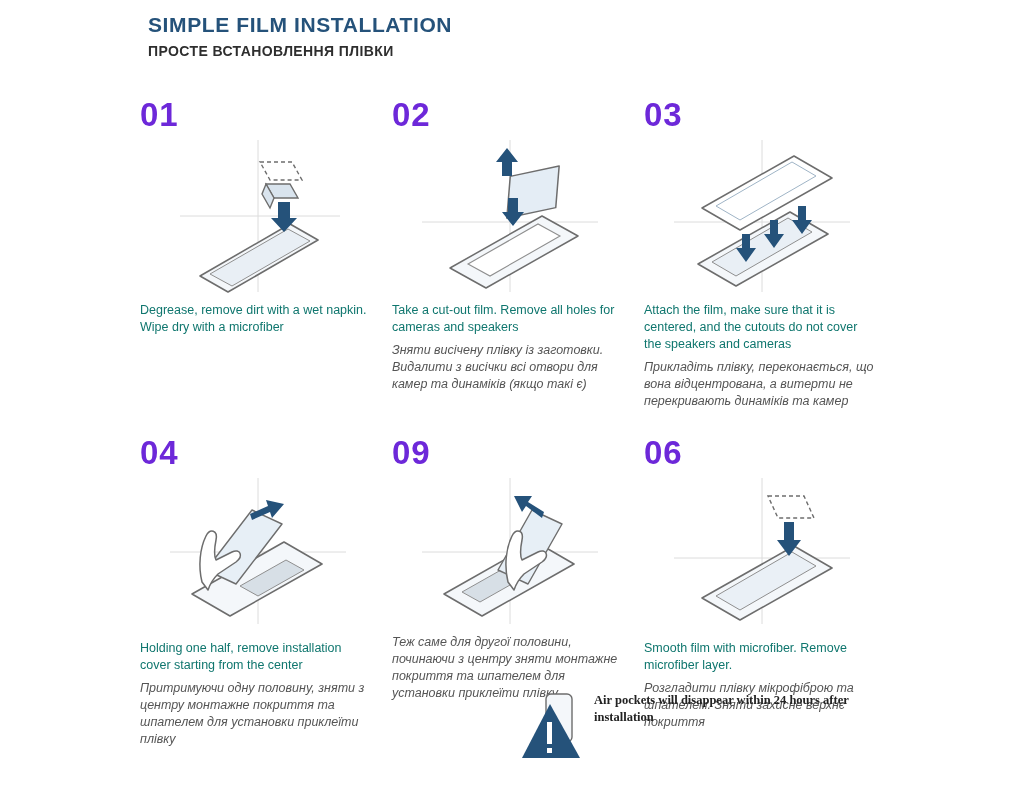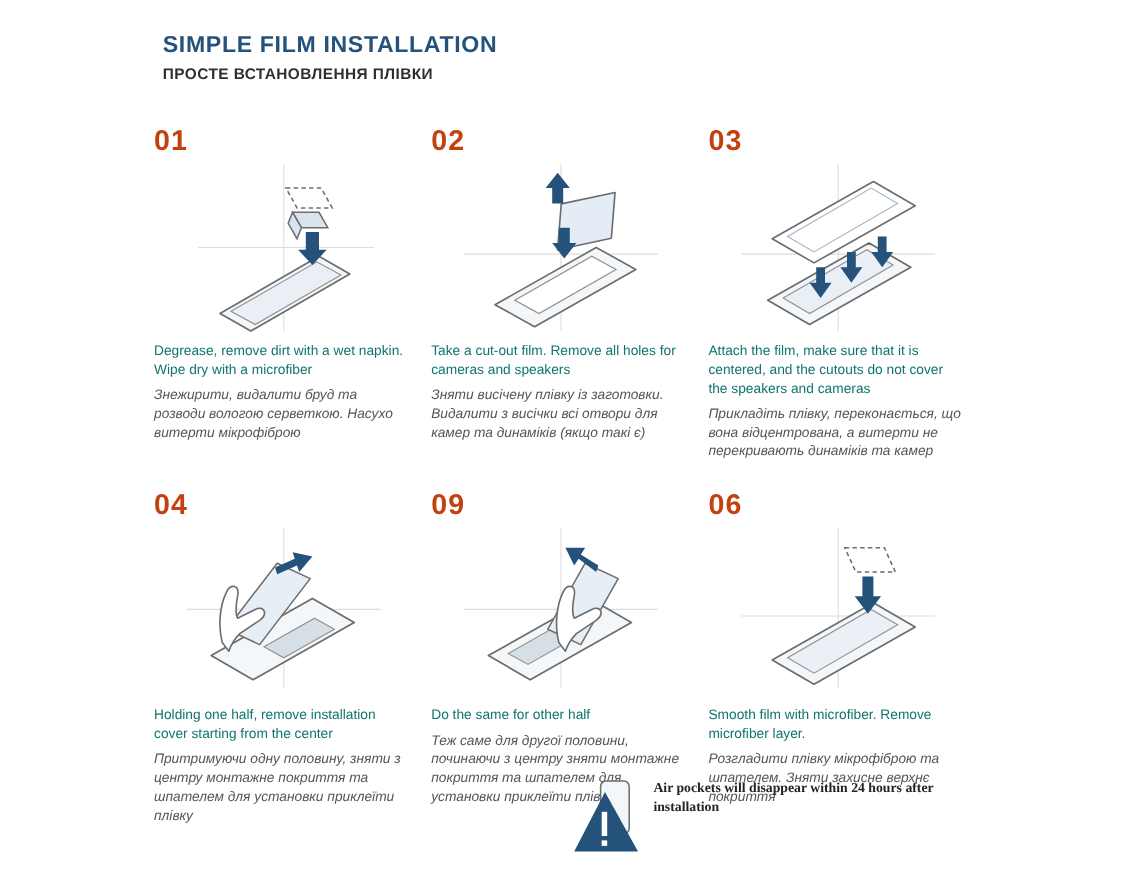--- a/index.html
+++ b/index.html
@@ -16,21 +16,21 @@
   }
   .page {
     position: relative;
     width: 1024px;
     height: 800px;
     background: #ffffff;
   }
   .frame {
     position: absolute;
     left: 112px;
-    top: 16px;
+    top: 0px;
     width: 800px;
     height: 683px;
     background: #ffffff;
     box-sizing: border-box;
   }
   .title-block {
     position: absolute;
     left: 36px;
     top: 12px;
   }
@@ -60,23 +60,23 @@
   .row {
     display: flex;
     flex-direction: row;
   }
   .cell {
     width: 252px;
     box-sizing: border-box;
     padding-right: 18px;
   }
   .step-num {
-    font-size: 26px;
+    font-size: 33px;
     font-weight: bold;
-    color: #c2410c;
+    color: #6d28d9;
     letter-spacing: 1px;
     margin: 0 0 2px 0;
   }
   .art {
     height: 160px;
     position: relative;
   }
   .art svg { display: block; }
   .txt-en {
     font-size: 12.5px;
@@ -162,21 +162,20 @@
                 <path d="M126 48 L150 48 L158 62 L134 62 Z"></path>
                 <path d="M126 48 L134 62 L130 72 L122 58 Z"></path>
               </g>
 
               <g fill="#25527a">
                 <path d="M138 66 L150 66 L150 82 L157 82 L144 96 L131 82 L138 82 Z"></path>
               </g>
             </svg>
           </div>
           <p class="txt-en">Degrease, remove dirt with a wet napkin. Wipe dry with a microfiber</p>
-          <p class="txt-uk">Знежирити, видалити бруд та розводи вологою серветкою. Насухо витерти мікрофіброю</p>
         </div>
 
         <div class="cell">
           <p class="step-num">02</p>
           <div class="art">
             <svg width="234" height="160" viewBox="0 0 234 160">
               <g stroke="#dcdcdc" stroke-width="1">
                 <line x1="118" y1="4" x2="118" y2="156"></line>
                 <line x1="30" y1="86" x2="206" y2="86"></line>
               </g>
@@ -295,21 +294,20 @@
 
               <g fill="#ffffff" stroke="#6d6d6d" stroke-width="1.5" stroke-linejoin="round">
                 <path d="M116 108 C112 92 114 74 120 62 C124 54 132 56 130 66 C128 76 128 82 130 86 L146 78 C154 74 158 82 150 88 L132 100 C128 104 124 110 122 116 Z"></path>
               </g>
 
               <g fill="#25527a">
                 <path d="M152 38 L136 28 L140 22 L122 22 L130 38 L134 32 L150 44 Z"></path>
               </g>
             </svg>
           </div>
-          <p class="txt-en">Do the same for other half</p>
           <p class="txt-uk">Теж саме для другої половини, починаючи з центру зняти монтажне покриття та шпателем для установки приклеїти плівку</p>
         </div>
 
         <div class="cell">
           <p class="step-num">06</p>
           <div class="art">
             <svg width="234" height="160" viewBox="0 0 234 160">
               <g stroke="#dcdcdc" stroke-width="1">
                 <line x1="118" y1="4" x2="118" y2="150"></line>
                 <line x1="30" y1="84" x2="206" y2="84"></line>

